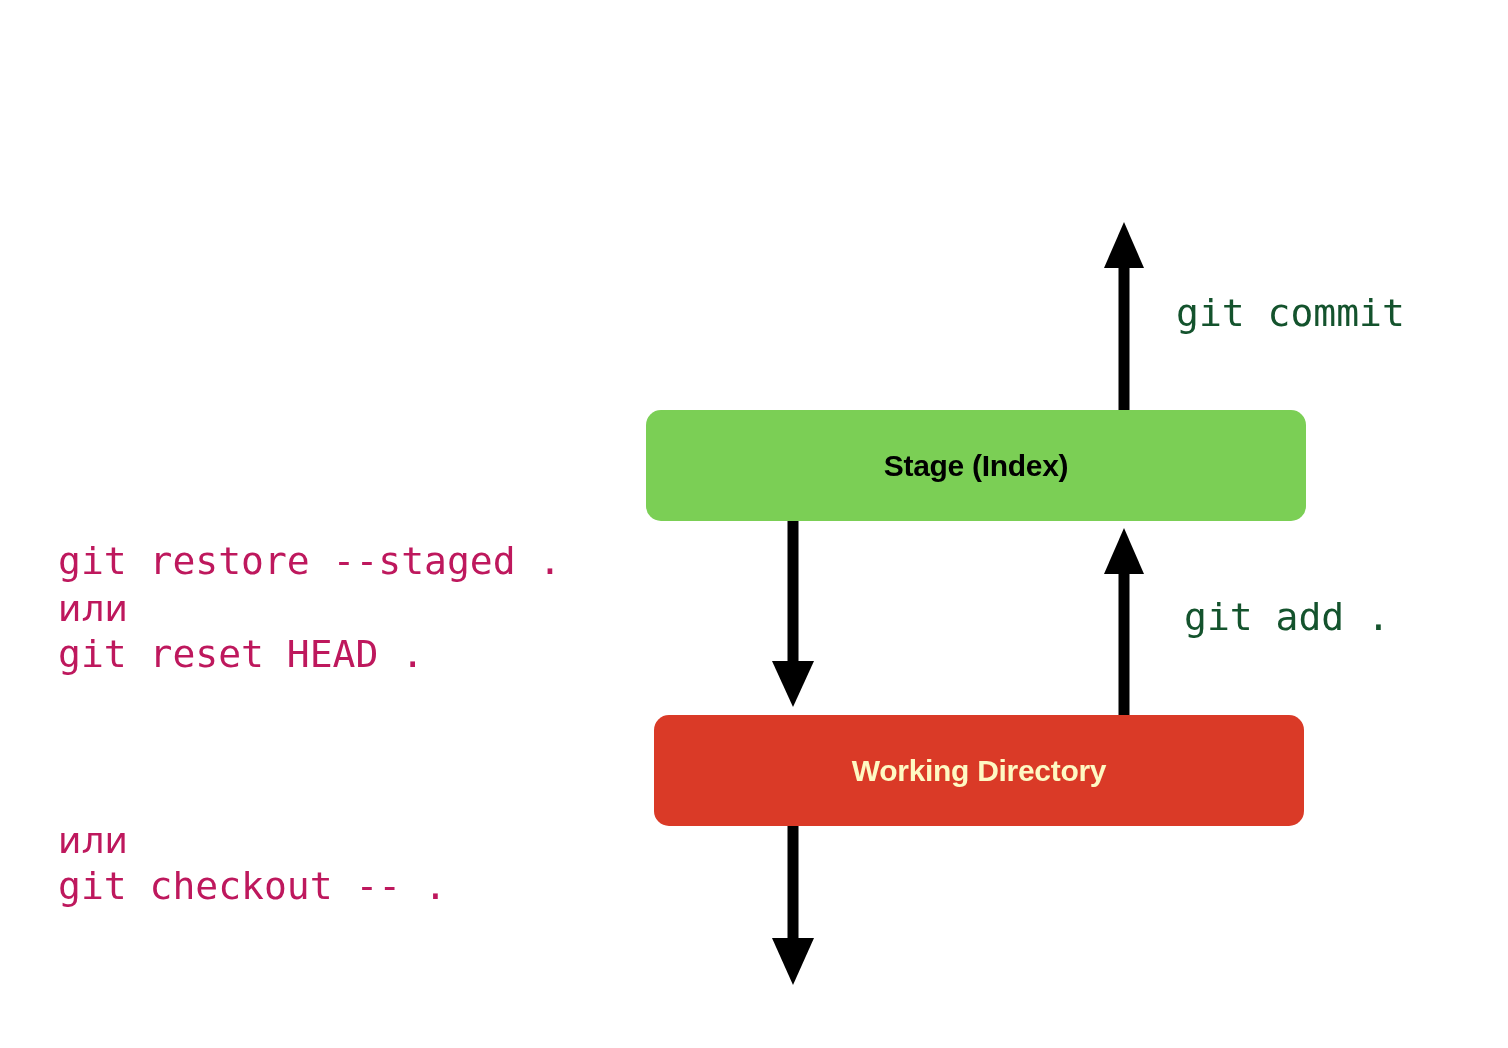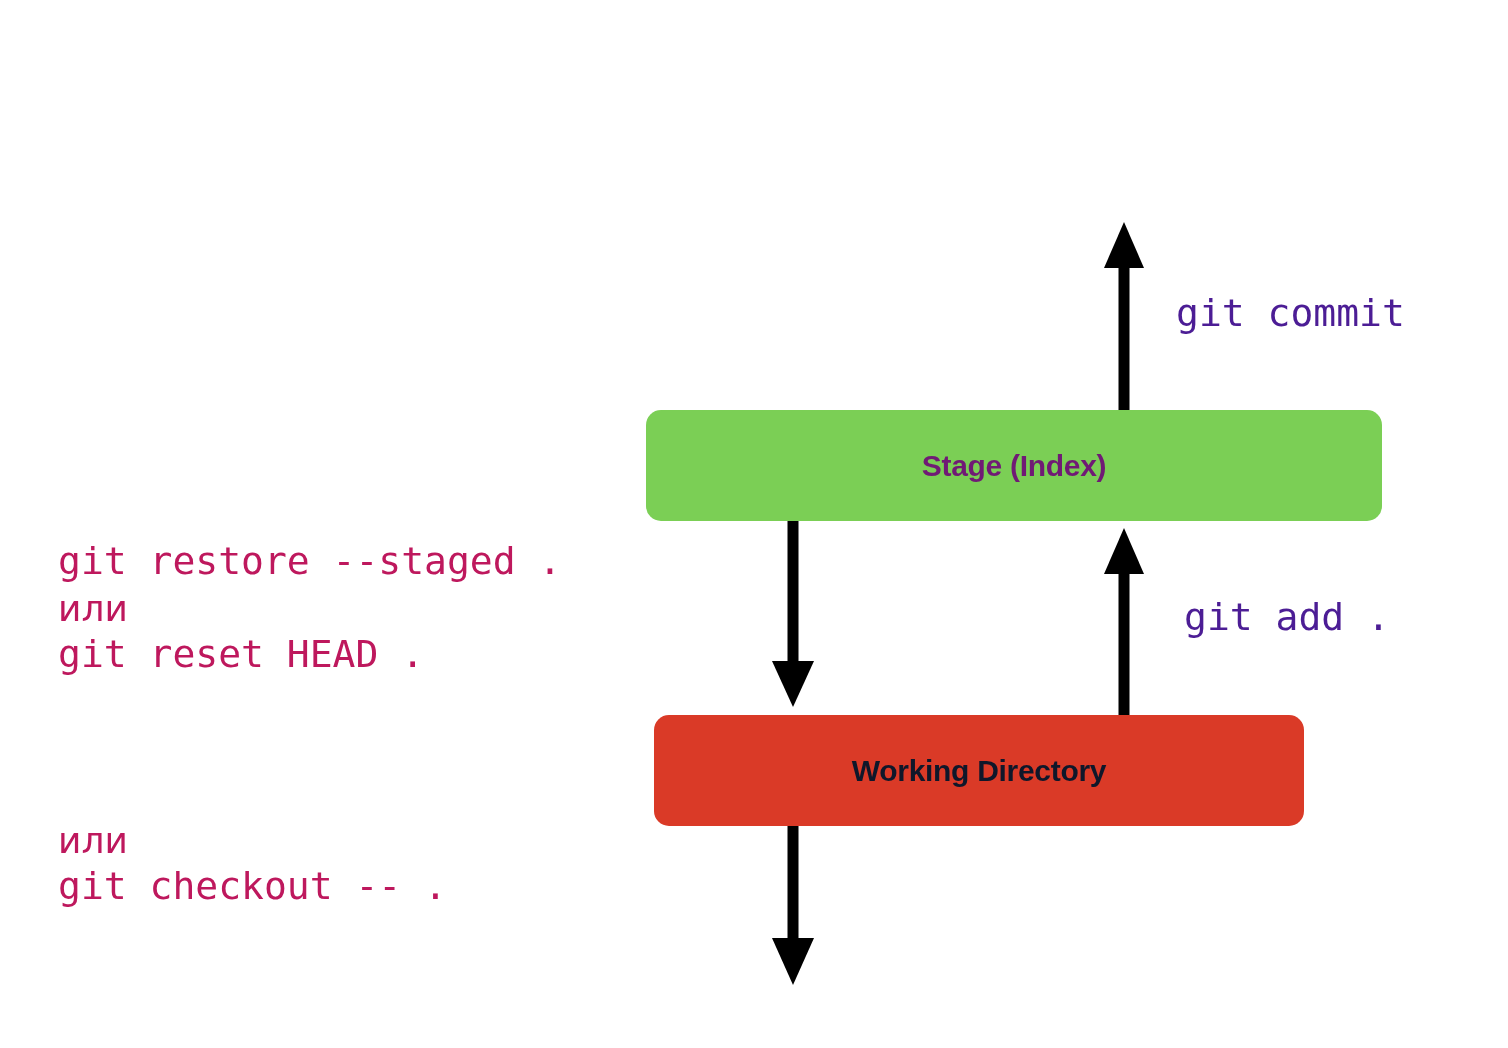--- a/index.html
+++ b/index.html
@@ -37,50 +37,50 @@
     left: 646px;
     top: 104px;
     width: 660px;
     height: 111px;
     background: #4399f8;
     color: #000000;
   }
   #node-stage {
     left: 646px;
     top: 410px;
-    width: 736px;
+    width: 660px;
     height: 111px;
     background: #7bcf55;
-    color: #701a75;
+    color: #000000;
   }
   #node-working {
     left: 654px;
     top: 715px;
     width: 650px;
     height: 111px;
     background: #da3a27;
-    color: #0f172a;
+    color: #fef9c3;
   }
 
   
   #arrows {
     position: absolute;
     left: 0;
     top: 0;
     width: 1508px;
     height: 1048px;
     z-index: 2;
   }
 
   
   .cmd {
     position: absolute;
     font-family: "DejaVu Sans Mono", "Liberation Mono", monospace;
     font-size: 38px;
-    color: #4c1d95;
+    color: #14532d;
     white-space: pre;
     line-height: 1.05;
     z-index: 4;
   }
   .cmd-block {
     position: absolute;
     font-family: "DejaVu Sans Mono", "Liberation Mono", monospace;
     font-size: 38px;
     color: #be185d;
     z-index: 4;

